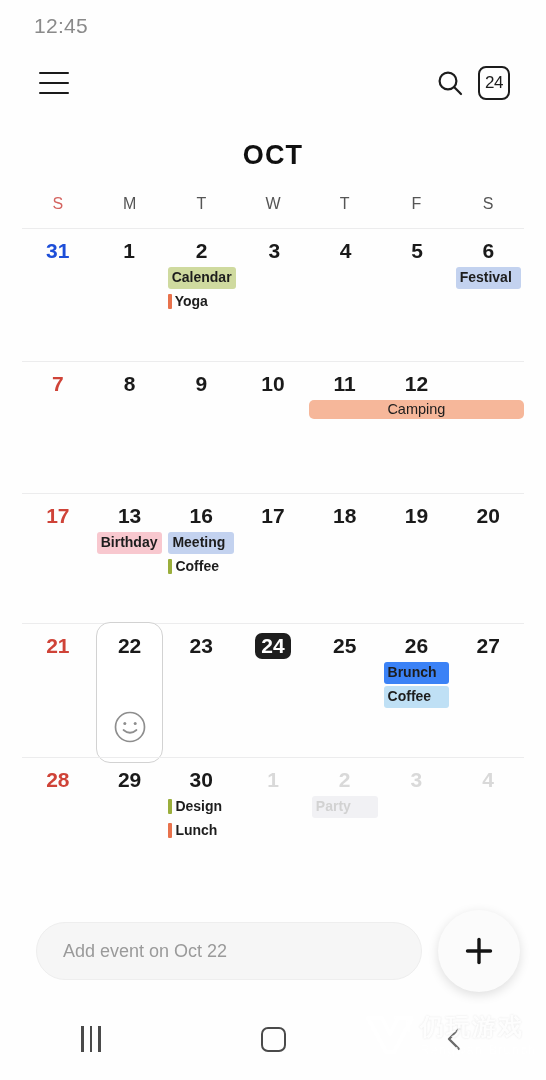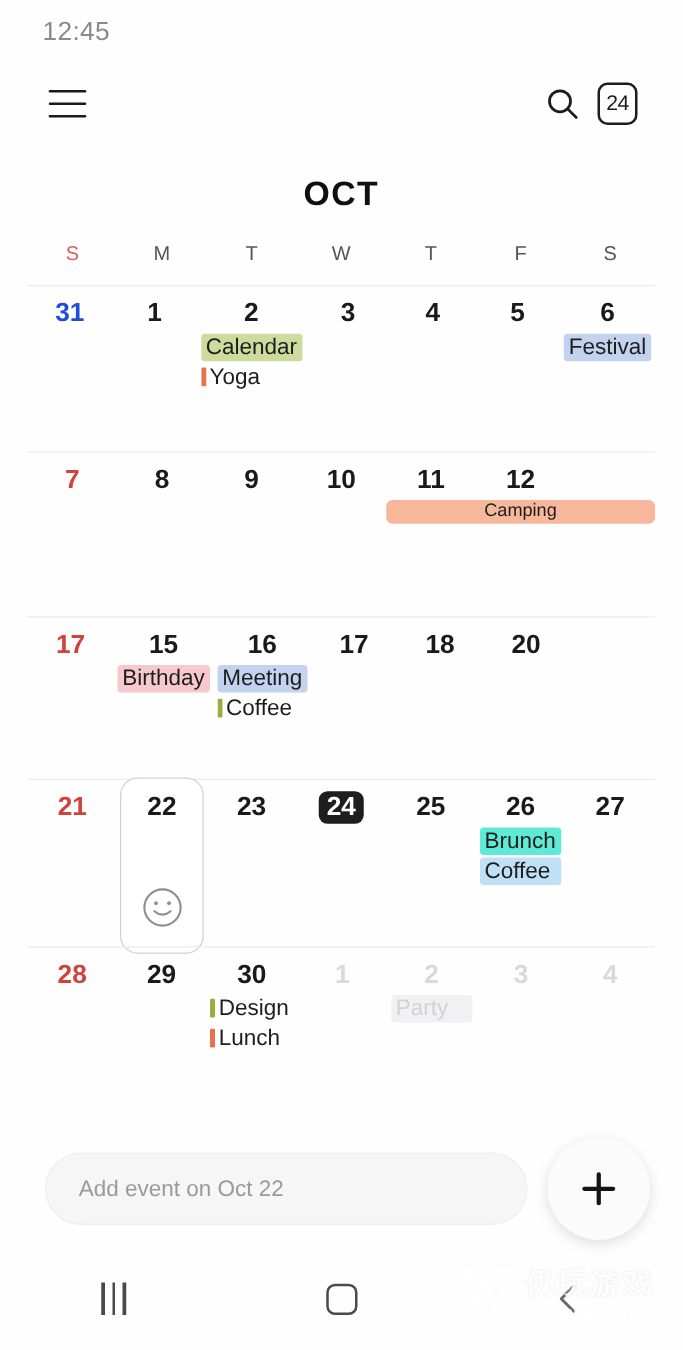--- a/index.html
+++ b/index.html
@@ -56,23 +56,23 @@
   .daynum.today span { display: inline-block; background: #1e1e1e; color: #ffffff;
                        border-radius: 7px; padding: 1px 6px 2px 6px; line-height: 23px; }
 
   
   .sel-box { position: absolute; left: 2px; right: 2px; top: -2px; bottom: -6px;
              border: 1.4px solid #d2d2d2; border-radius: 14px; background: #ffffff; z-index: 0; }
   .smiley { position: absolute; left: 50%; transform: translateX(-50%); bottom: 9px; z-index: 2; }
 
   
   .events { position: relative; z-index: 2; margin-top: 3px; padding: 0 3px; }
-  .ev { font-size: 18px; line-height: 17px; color: #1d1d1d; border-radius: 3px;
+  .ev { font-size: 14px; line-height: 17px; color: #1d1d1d; border-radius: 3px;
         padding: 2px 4px 3px 4px; margin-bottom: 2px; white-space: nowrap;
-        overflow: hidden; text-overflow: clip; }
+        overflow: hidden; text-overflow: clip; font-weight: bold; }
   .ev.bar { background: transparent; padding-left: 0; display: flex; align-items: center; }
   .ev.bar .stripe { width: 4px; height: 15px; border-radius: 1px; margin-right: 3px; flex: none; }
   .ev.faded { color: #d2d2d2; }
 
   
   .span-ev { position: absolute; z-index: 3; height: 19px; border-radius: 5px;
              font-size: 14.5px; line-height: 19px; text-align: center; color: #1d1d1d; }
 
   
   .addrow { position: absolute; left: 0; right: 0; bottom: 82px; height: 94px;
@@ -195,40 +195,43 @@
         <div class="daycell">
           <div class="daynum" style="position: relative; z-index: 2;">12</div>
         </div>
         <div class="span-ev" style="left: 57.1429%; width: 42.8571%; top: 38px; background: rgb(246, 183, 154);">Camping</div>
       </div>
       <div class="week h3">
         <div class="daycell">
           <div class="daynum sun" style="position: relative; z-index: 2;">17</div>
         </div>
         <div class="daycell">
-          <div class="daynum" style="position: relative; z-index: 2;">15</div>
+          <div class="daynum" style="position: relative; z-index: 2;">13</div>
           <div class="events">
             <div class="ev" style="background: rgb(248, 200, 207);">Birthday</div>
           </div>
         </div>
         <div class="daycell">
           <div class="daynum" style="position: relative; z-index: 2;">16</div>
           <div class="events">
             <div class="ev" style="background: rgb(195, 210, 239);">Meeting</div>
             <div class="ev bar">
               <span class="stripe" style="background: rgb(154, 174, 60);"></span>
               <span>Coffee</span>
             </div>
           </div>
         </div>
         <div class="daycell">
           <div class="daynum" style="position: relative; z-index: 2;">17</div>
         </div>
         <div class="daycell">
           <div class="daynum" style="position: relative; z-index: 2;">18</div>
+        </div>
+        <div class="daycell">
+          <div class="daynum" style="position: relative; z-index: 2;">19</div>
         </div>
         <div class="daycell">
           <div class="daynum" style="position: relative; z-index: 2;">20</div>
         </div>
       </div>
       <div class="week h4">
         <div class="daycell">
           <div class="daynum sun" style="position: relative; z-index: 2;">21</div>
         </div>
         <div class="daycell">
@@ -246,21 +249,21 @@
         </div>
         <div class="daycell">
           <div class="daynum today" style="position: relative; z-index: 2;"><span>24</span></div>
         </div>
         <div class="daycell">
           <div class="daynum" style="position: relative; z-index: 2;">25</div>
         </div>
         <div class="daycell">
           <div class="daynum" style="position: relative; z-index: 2;">26</div>
           <div class="events">
-            <div class="ev" style="background: #5eead4;">Brunch</div>
+            <div class="ev" style="background: #3b82f6;">Brunch</div>
             <div class="ev" style="background: rgb(191, 224, 245);">Coffee</div>
           </div>
         </div>
         <div class="daycell">
           <div class="daynum" style="position: relative; z-index: 2;">27</div>
         </div>
       </div>
       <div class="week h5">
         <div class="daycell">
           <div class="daynum sun" style="position: relative; z-index: 2;">28</div>

